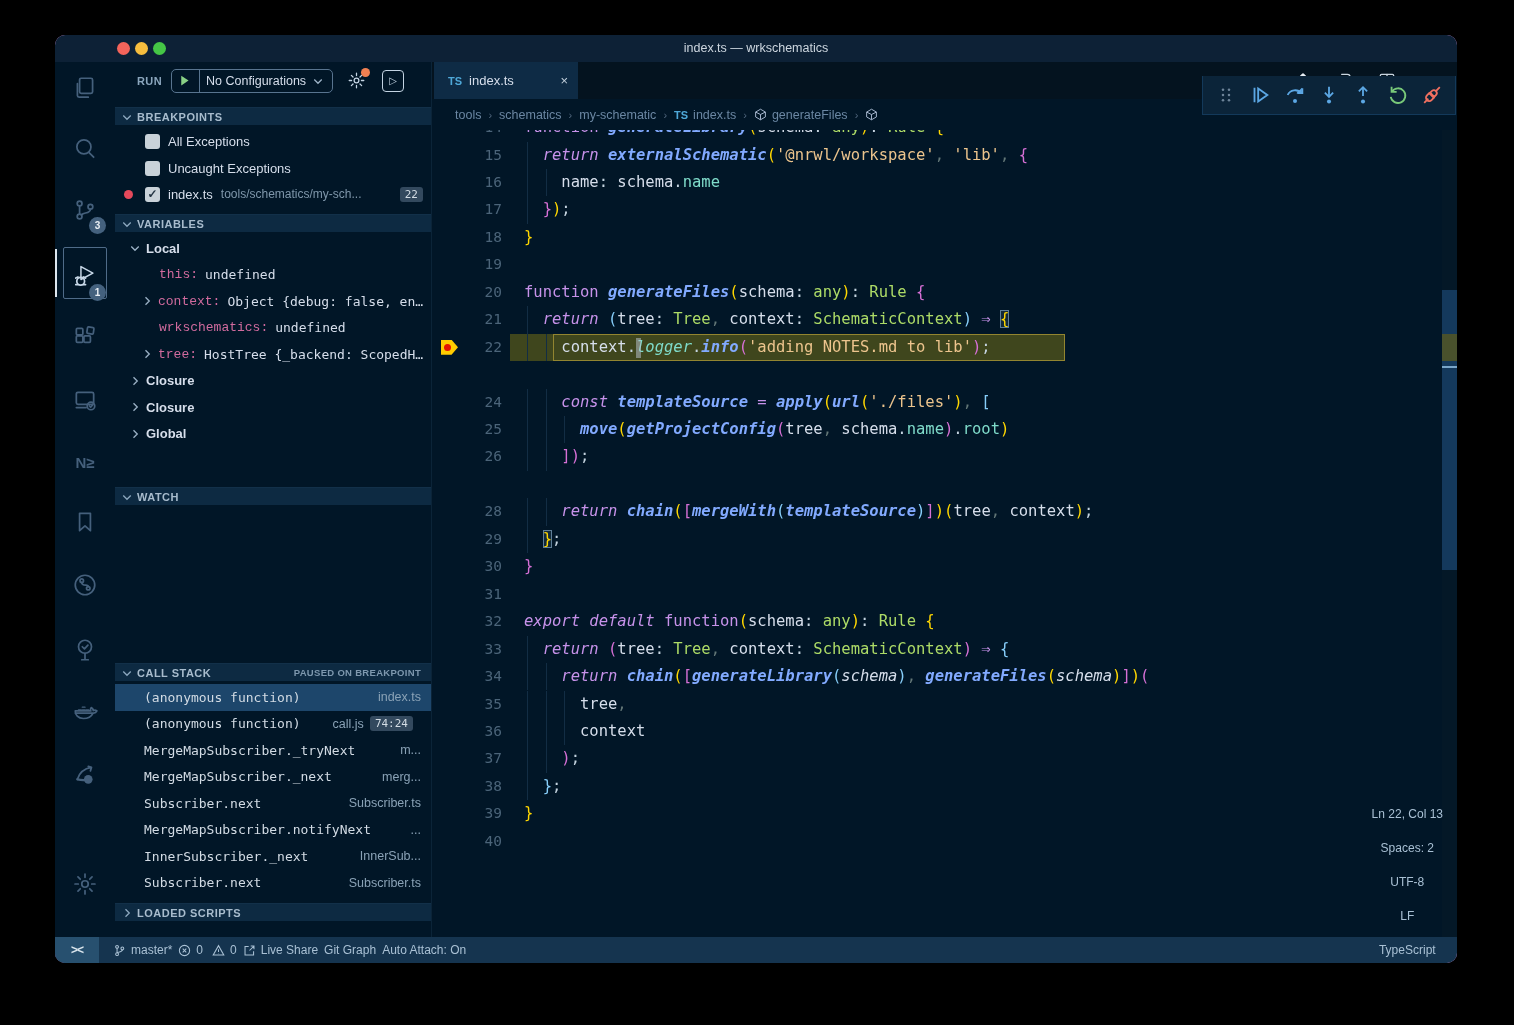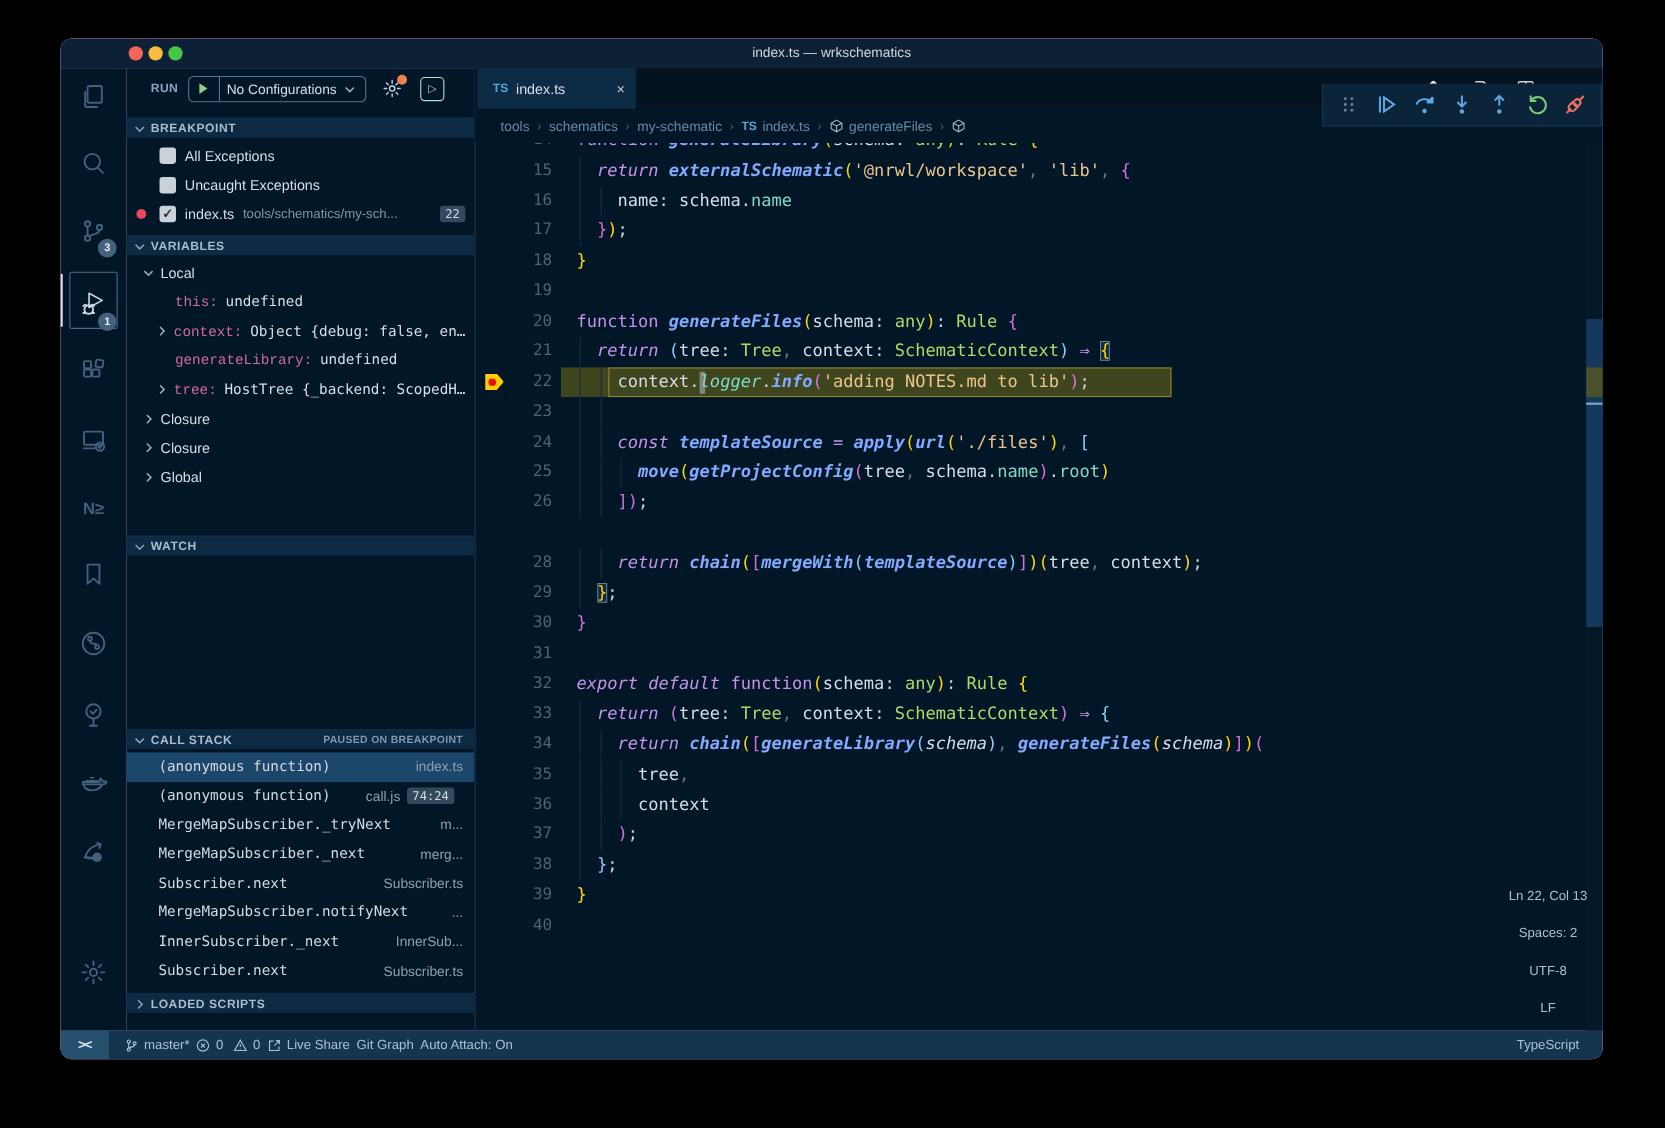--- a/index.html
+++ b/index.html
@@ -39,21 +39,21 @@
   .bp-row{position:absolute;left:0;width:100%;height:26px;display:flex;align-items:center;color:#d6deeb;font-size:13px;}
   .bp-dot{width:9px;height:9px;border-radius:50%;background:#e5495b;position:absolute;left:9px;}
   .bp-check{width:15px;height:15px;border-radius:3px;background:#c9d2d9;margin-left:30px;margin-right:8px;flex:0 0 auto;display:flex;align-items:center;justify-content:center;color:#243443;font-size:12px;font-weight:bold;}
   .bp-detail{color:#7f97ab;font-size:12px;margin-left:8px;white-space:nowrap;overflow:hidden;}
   .num-badge{margin-left:6px;margin-right:8px;background:#33495e;color:#d3dce4;font-size:11px;border-radius:3px;padding:1px 5px;font-family:"DejaVu Sans Mono",monospace;}
 
   .var-row{position:absolute;left:0;width:100%;height:26.5px;display:flex;align-items:center;font-size:13.5px;color:#d6deeb;}
   .var-row .chev{color:#9ab0c4;margin-right:5px;}
   .var-name{color:#d16b9e;font-family:Liberation Mono, monospace;font-size:13px;}
   .var-val{color:#d6deeb;font-family:"DejaVu Sans Mono",monospace;font-size:13px;margin-left:7px;white-space:nowrap;overflow:hidden;}
-  .scope-label{font-weight:normal;color:#d6deeb;font-size:13px;}
+  .scope-label{font-weight:bold;color:#d6deeb;font-size:13px;}
 
   .cs-row{position:absolute;left:0;width:100%;height:26.5px;display:flex;align-items:center;padding:0 10px 0 29px;}
   .cs-row.selected{background:#1d466b;}
   .cs-fn{color:#d2dbe4;font-family:"DejaVu Sans Mono",monospace;font-size:13px;white-space:nowrap;}
   .cs-file{margin-left:auto;color:#8aa2b6;font-size:12.5px;white-space:nowrap;}
 
   
   #editor{position:absolute;left:377px;top:27px;right:0;bottom:26px;background:#011627;}
   #tabstrip{position:absolute;left:0;top:0;width:100%;height:37px;background:#04131f;}
   #tab-active{position:absolute;left:2px;top:0;width:144px;height:37px;background:#0e2b45;display:flex;align-items:center;padding:0 10px 0 14px;gap:7px;}
@@ -274,21 +274,21 @@
         </div>
         <div id="panel-toggle">▷</div>
       </div>
       <div id="sidebar-sections">
     <div class="section-header" style="top:45px">
       <span class="chev" style="display:flex">
               <svg viewBox="0 0 16 16" width="12" height="12" fill="none" stroke="currentColor" stroke-width="1.8">
                 <path d="M3 6l5 5 5-5"></path>
               </svg>
             </span>
-      <span>BREAKPOINT</span>
+      <span>BREAKPOINTS</span>
     </div>
           <div class="bp-row" style="top:66px">
 
       <span class="bp-check"></span>
       <span>All Exceptions</span>
 
     </div>
           <div class="bp-row" style="top:93px">
 
       <span class="bp-check"></span>
@@ -325,21 +325,21 @@
           <div class="var-row" style="top:226px;padding-left:26px">
             <span class="chev" style="display:flex">
               <svg viewBox="0 0 16 16" width="12" height="12" fill="none" stroke="currentColor" stroke-width="1.8">
                 <path d="M6 3l5 5-5 5"></path>
               </svg>
             </span>
             <span class="var-name">context:</span>
             <span class="var-val">Object {debug: false, en…</span>
           </div>
           <div class="var-row" style="top:252.5px;padding-left:44px">
-            <span class="var-name">generateLibrary:</span>
+            <span class="var-name">wrkschematics:</span>
             <span class="var-val">undefined</span>
           </div>
           <div class="var-row" style="top:279px;padding-left:26px">
             <span class="chev" style="display:flex">
               <svg viewBox="0 0 16 16" width="12" height="12" fill="none" stroke="currentColor" stroke-width="1.8">
                 <path d="M6 3l5 5-5 5"></path>
               </svg>
             </span>
             <span class="var-name">tree:</span>
             <span class="var-val">HostTree {_backend: ScopedH…</span>
@@ -510,21 +510,20 @@
           <div class="cline" style="top:11.5px"><span class="lnum">15</span><span class="guide" style="left:calc(92px + 0ch + 3px)"></span><span class="ltext"><span class="pun">  </span><span class="kw">return </span><span class="fn">externalSchematic</span><span class="b1">(</span><span class="str">'@nrwl/workspace'</span><span class="com">, </span><span class="str">'lib'</span><span class="com">, </span><span class="b2">{</span></span></div>
           <div class="cline" style="top:38.95px"><span class="lnum">16</span><span class="guide" style="left:calc(92px + 0ch + 3px)"></span><span class="guide" style="left:calc(92px + 2ch + 3px)"></span><span class="ltext"><span class="pun">    </span><span class="var">name</span><span class="pun">: </span><span class="var">schema</span><span class="pun">.</span><span class="prop">name</span></span></div>
           <div class="cline" style="top:66.39999999999999px"><span class="lnum">17</span><span class="guide" style="left:calc(92px + 0ch + 3px)"></span><span class="ltext"><span class="pun">  </span><span class="b2">}</span><span class="b1">)</span><span class="pun">;</span></span></div>
           <div class="cline" style="top:93.85px"><span class="lnum">18</span><span class="ltext"><span class="b1">}</span></span></div>
           <div class="cline" style="top:121.3px"><span class="lnum">19</span><span class="ltext"></span></div>
           <div class="cline" style="top:148.75px"><span class="lnum">20</span><span class="ltext"><span class="kwu">function </span><span class="fn">generateFiles</span><span class="b1">(</span><span class="var">schema</span><span class="pun">: </span><span class="type">any</span><span class="b1">)</span><span class="pun">: </span><span class="type">Rule </span><span class="b2">{</span></span></div>
           <div class="cline" style="top:176.20000000000002px"><span class="lnum">21</span><span class="guide" style="left:calc(92px + 0ch + 3px)"></span><span class="ltext"><span class="pun">  </span><span class="kw">return </span><span class="b3">(</span><span class="var">tree</span><span class="pun">: </span><span class="type">Tree</span><span class="com">, </span><span class="var">context</span><span class="pun">: </span><span class="type">SchematicContext</span><span class="b3">)</span><span class="arr"> ⇒ </span><span class="b1 mbox">{</span></span></div>
           <div class="curline-bg" style="top:203.65px"></div>
                <div class="curline-box" style="top:203.65px;left:calc(92px + 3ch + 1px);right:392px;font-family:'DejaVu Sans Mono',monospace;font-size:15.5px"></div>
           <div class="cline" style="top:203.65px"><span class="lnum">22</span><span class="bp-arrow"><i></i></span><span class="guide" style="left:calc(92px + 0ch + 3px)"></span><span class="guide" style="left:calc(92px + 2ch + 3px)"></span><span class="ltext"><span class="pun">    </span><span class="var">context</span><span class="pun">.</span><span class="propi">logger</span><span class="pun">.</span><span class="fn">info</span><span class="b2">(</span><span class="str">'adding NOTES.md to lib'</span><span class="b2">)</span><span class="pun">;</span></span><span class="cursor" style="left:calc(92px + 12ch)"></span></div>
-          <div class="cline" style="top:231.1px"><span class="lnum">23</span><span class="guide" style="left:calc(92px + 0ch + 3px)"></span><span class="guide" style="left:calc(92px + 2ch + 3px)"></span><span class="ltext"></span></div>
           <div class="cline" style="top:258.55px"><span class="lnum">24</span><span class="guide" style="left:calc(92px + 0ch + 3px)"></span><span class="guide" style="left:calc(92px + 2ch + 3px)"></span><span class="ltext"><span class="pun">    </span><span class="kw">const </span><span class="fn">templateSource</span><span class="eq"> = </span><span class="fn">apply</span><span class="b1">(</span><span class="fn">url</span><span class="b1">(</span><span class="str">'./files'</span><span class="b1">)</span><span class="com">, </span><span class="b3">[</span></span></div>
           <div class="cline" style="top:286px"><span class="lnum">25</span><span class="guide" style="left:calc(92px + 0ch + 3px)"></span><span class="guide" style="left:calc(92px + 2ch + 3px)"></span><span class="guide" style="left:calc(92px + 4ch + 3px)"></span><span class="ltext"><span class="pun">      </span><span class="fn">move</span><span class="b1">(</span><span class="fn">getProjectConfig</span><span class="b2">(</span><span class="var">tree</span><span class="com">, </span><span class="var">schema</span><span class="pun">.</span><span class="prop">name</span><span class="b2">)</span><span class="pun">.</span><span class="prop">root</span><span class="b1">)</span></span></div>
           <div class="cline" style="top:313.45px"><span class="lnum">26</span><span class="guide" style="left:calc(92px + 0ch + 3px)"></span><span class="guide" style="left:calc(92px + 2ch + 3px)"></span><span class="ltext"><span class="pun">    </span><span class="b2">]</span><span class="b2">)</span><span class="pun">;</span></span></div>
           <div class="cline" style="top:368.35px"><span class="lnum">28</span><span class="guide" style="left:calc(92px + 0ch + 3px)"></span><span class="guide" style="left:calc(92px + 2ch + 3px)"></span><span class="ltext"><span class="pun">    </span><span class="kw">return </span><span class="fn">chain</span><span class="b1">(</span><span class="b2">[</span><span class="fn">mergeWith</span><span class="b3">(</span><span class="fn">templateSource</span><span class="b3">)</span><span class="b2">]</span><span class="b1">)</span><span class="b1">(</span><span class="var">tree</span><span class="com">, </span><span class="var">context</span><span class="b1">)</span><span class="pun">;</span></span></div>
           <div class="cline" style="top:395.8px"><span class="lnum">29</span><span class="guide" style="left:calc(92px + 0ch + 3px)"></span><span class="ltext"><span class="pun">  </span><span class="b1 mbox">}</span><span class="pun">;</span></span></div>
           <div class="cline" style="top:423.25px"><span class="lnum">30</span><span class="ltext"><span class="b2">}</span></span></div>
           <div class="cline" style="top:450.7px"><span class="lnum">31</span><span class="ltext"></span></div>
           <div class="cline" style="top:478.15px"><span class="lnum">32</span><span class="ltext"><span class="kw">export </span><span class="kw">default </span><span class="kwu">function</span><span class="b1">(</span><span class="var">schema</span><span class="pun">: </span><span class="type">any</span><span class="b1">)</span><span class="pun">: </span><span class="type">Rule </span><span class="b1">{</span></span></div>
           <div class="cline" style="top:505.59999999999997px"><span class="lnum">33</span><span class="guide" style="left:calc(92px + 0ch + 3px)"></span><span class="ltext"><span class="pun">  </span><span class="kw">return </span><span class="b2">(</span><span class="var">tree</span><span class="pun">: </span><span class="type">Tree</span><span class="com">, </span><span class="var">context</span><span class="pun">: </span><span class="type">SchematicContext</span><span class="b2">)</span><span class="arr"> ⇒ </span><span class="b3">{</span></span></div>
           <div class="cline" style="top:533.05px"><span class="lnum">34</span><span class="guide" style="left:calc(92px + 0ch + 3px)"></span><span class="guide" style="left:calc(92px + 2ch + 3px)"></span><span class="ltext"><span class="pun">    </span><span class="kw">return </span><span class="fn">chain</span><span class="b1">(</span><span class="b2">[</span><span class="fn">generateLibrary</span><span class="b3">(</span><span class="vari">schema</span><span class="b3">)</span><span class="com">, </span><span class="fn">generateFiles</span><span class="b1">(</span><span class="vari">schema</span><span class="b1">)</span><span class="b2">]</span><span class="b1">)</span><span class="b2">(</span></span></div>

